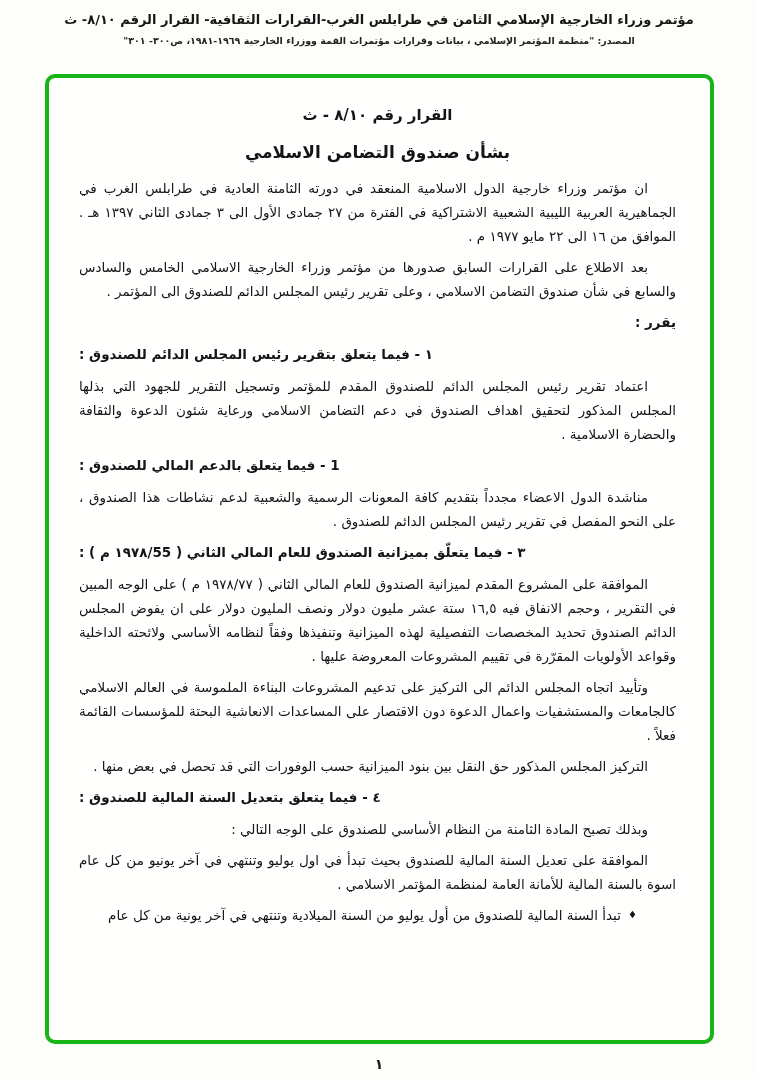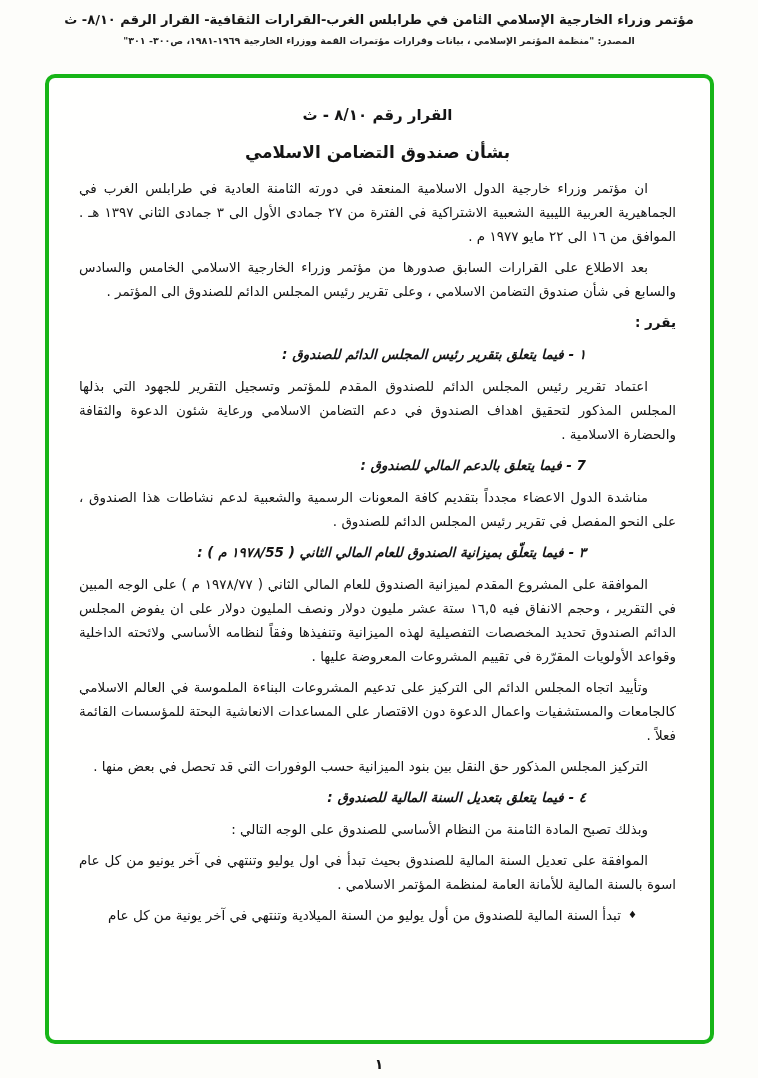--- a/index.html
+++ b/index.html
@@ -64,24 +64,23 @@
     margin: 0 0 7px 0;
   }
   .para-body { text-indent: 28px; }
   .para-label {
     font-weight: bold;
     text-align: right;
     margin: 0 0 8px 0;
   }
   .para-heading {
     font-weight: bold;
-    text-align: right;
+    text-align: left;
     padding-right: 90px;
     margin: 6px 0 8px 0;
-    font-style: italic;
   }
   .para-bullet {
     padding-right: 10px;
     text-align: center;
   }
   .bullet {
     font-size: 10px;
     margin-left: 7px;
     vertical-align: 2px;
   }
@@ -105,21 +104,21 @@
 
 <div class="green-box">
   <div class="doc-title">القرار رقم ٨/١٠ - ث</div>
   <div class="doc-subtitle">بشأن صندوق التضامن الاسلامي</div>
   <div class="doc-body">
       <div class="para para-body">ان مؤتمر وزراء خارجية الدول الاسلامية المنعقد في دورته الثامنة العادية في طرابلس الغرب في الجماهيرية العربية الليبية الشعبية الاشتراكية في الفترة من ٢٧ جمادى الأول الى ٣ جمادى الثاني ١٣٩٧ هـ . الموافق من ١٦ الى ٢٢ مايو ١٩٧٧ م .</div>
       <div class="para para-body">بعد الاطلاع على القرارات السابق صدورها من مؤتمر وزراء الخارجية الاسلامي الخامس والسادس والسابع في شأن صندوق التضامن الاسلامي ، وعلى تقرير رئيس المجلس الدائم للصندوق الى المؤتمر .</div>
       <div class="para para-label">يقرر :</div>
       <div class="para para-heading">١ - فيما يتعلق بتقرير رئيس المجلس الدائم للصندوق :</div>
       <div class="para para-body">اعتماد تقرير رئيس المجلس الدائم للصندوق المقدم للمؤتمر وتسجيل التقرير للجهود التي بذلها المجلس المذكور لتحقيق اهداف الصندوق في دعم التضامن الاسلامي ورعاية شئون الدعوة والثقافة والحضارة الاسلامية .</div>
-      <div class="para para-heading">7 - فيما يتعلق بالدعم المالي للصندوق :</div>
+      <div class="para para-heading">1 - فيما يتعلق بالدعم المالي للصندوق :</div>
       <div class="para para-body">مناشدة الدول الاعضاء مجدداً بتقديم كافة المعونات الرسمية والشعبية لدعم نشاطات هذا الصندوق ، على النحو المفصل في تقرير رئيس المجلس الدائم للصندوق .</div>
       <div class="para para-heading">٣ - فيما يتعلّق بميزانية الصندوق للعام المالي الثاني ( ١٩٧٨/55 م ) :</div>
       <div class="para para-body">الموافقة على المشروع المقدم لميزانية الصندوق للعام المالي الثاني ( ١٩٧٨/٧٧ م ) على الوجه المبين في التقرير ، وحجم الانفاق فيه ١٦,٥ ستة عشر مليون دولار ونصف المليون دولار على ان يفوض المجلس الدائم الصندوق تحديد المخصصات التفصيلية لهذه الميزانية وتنفيذها وفقاً لنظامه الأساسي ولائحته الداخلية وقواعد الأولويات المقرّرة في تقييم المشروعات المعروضة عليها .</div>
       <div class="para para-body">وتأييد اتجاه المجلس الدائم الى التركيز على تدعيم المشروعات البناءة الملموسة في العالم الاسلامي كالجامعات والمستشفيات واعمال الدعوة دون الاقتصار على المساعدات الانعاشية البحتة للمؤسسات القائمة فعلاً .</div>
       <div class="para para-body">التركيز المجلس المذكور حق النقل بين بنود الميزانية حسب الوفورات التي قد تحصل في بعض منها .</div>
       <div class="para para-heading">٤ - فيما يتعلق بتعديل السنة المالية للصندوق :</div>
       <div class="para para-body">وبذلك تصبح المادة الثامنة من النظام الأساسي للصندوق على الوجه التالي :</div>
       <div class="para para-body">الموافقة على تعديل السنة المالية للصندوق بحيث تبدأ في اول يوليو وتنتهي في آخر يونيو من كل عام اسوة بالسنة المالية للأمانة العامة لمنظمة المؤتمر الاسلامي .</div>
       <div class="para para-bullet"><span class="bullet">♦</span><span>تبدأ السنة المالية للصندوق من أول يوليو من السنة الميلادية وتنتهي في آخر يونية من كل عام</span></div>
     </div>

